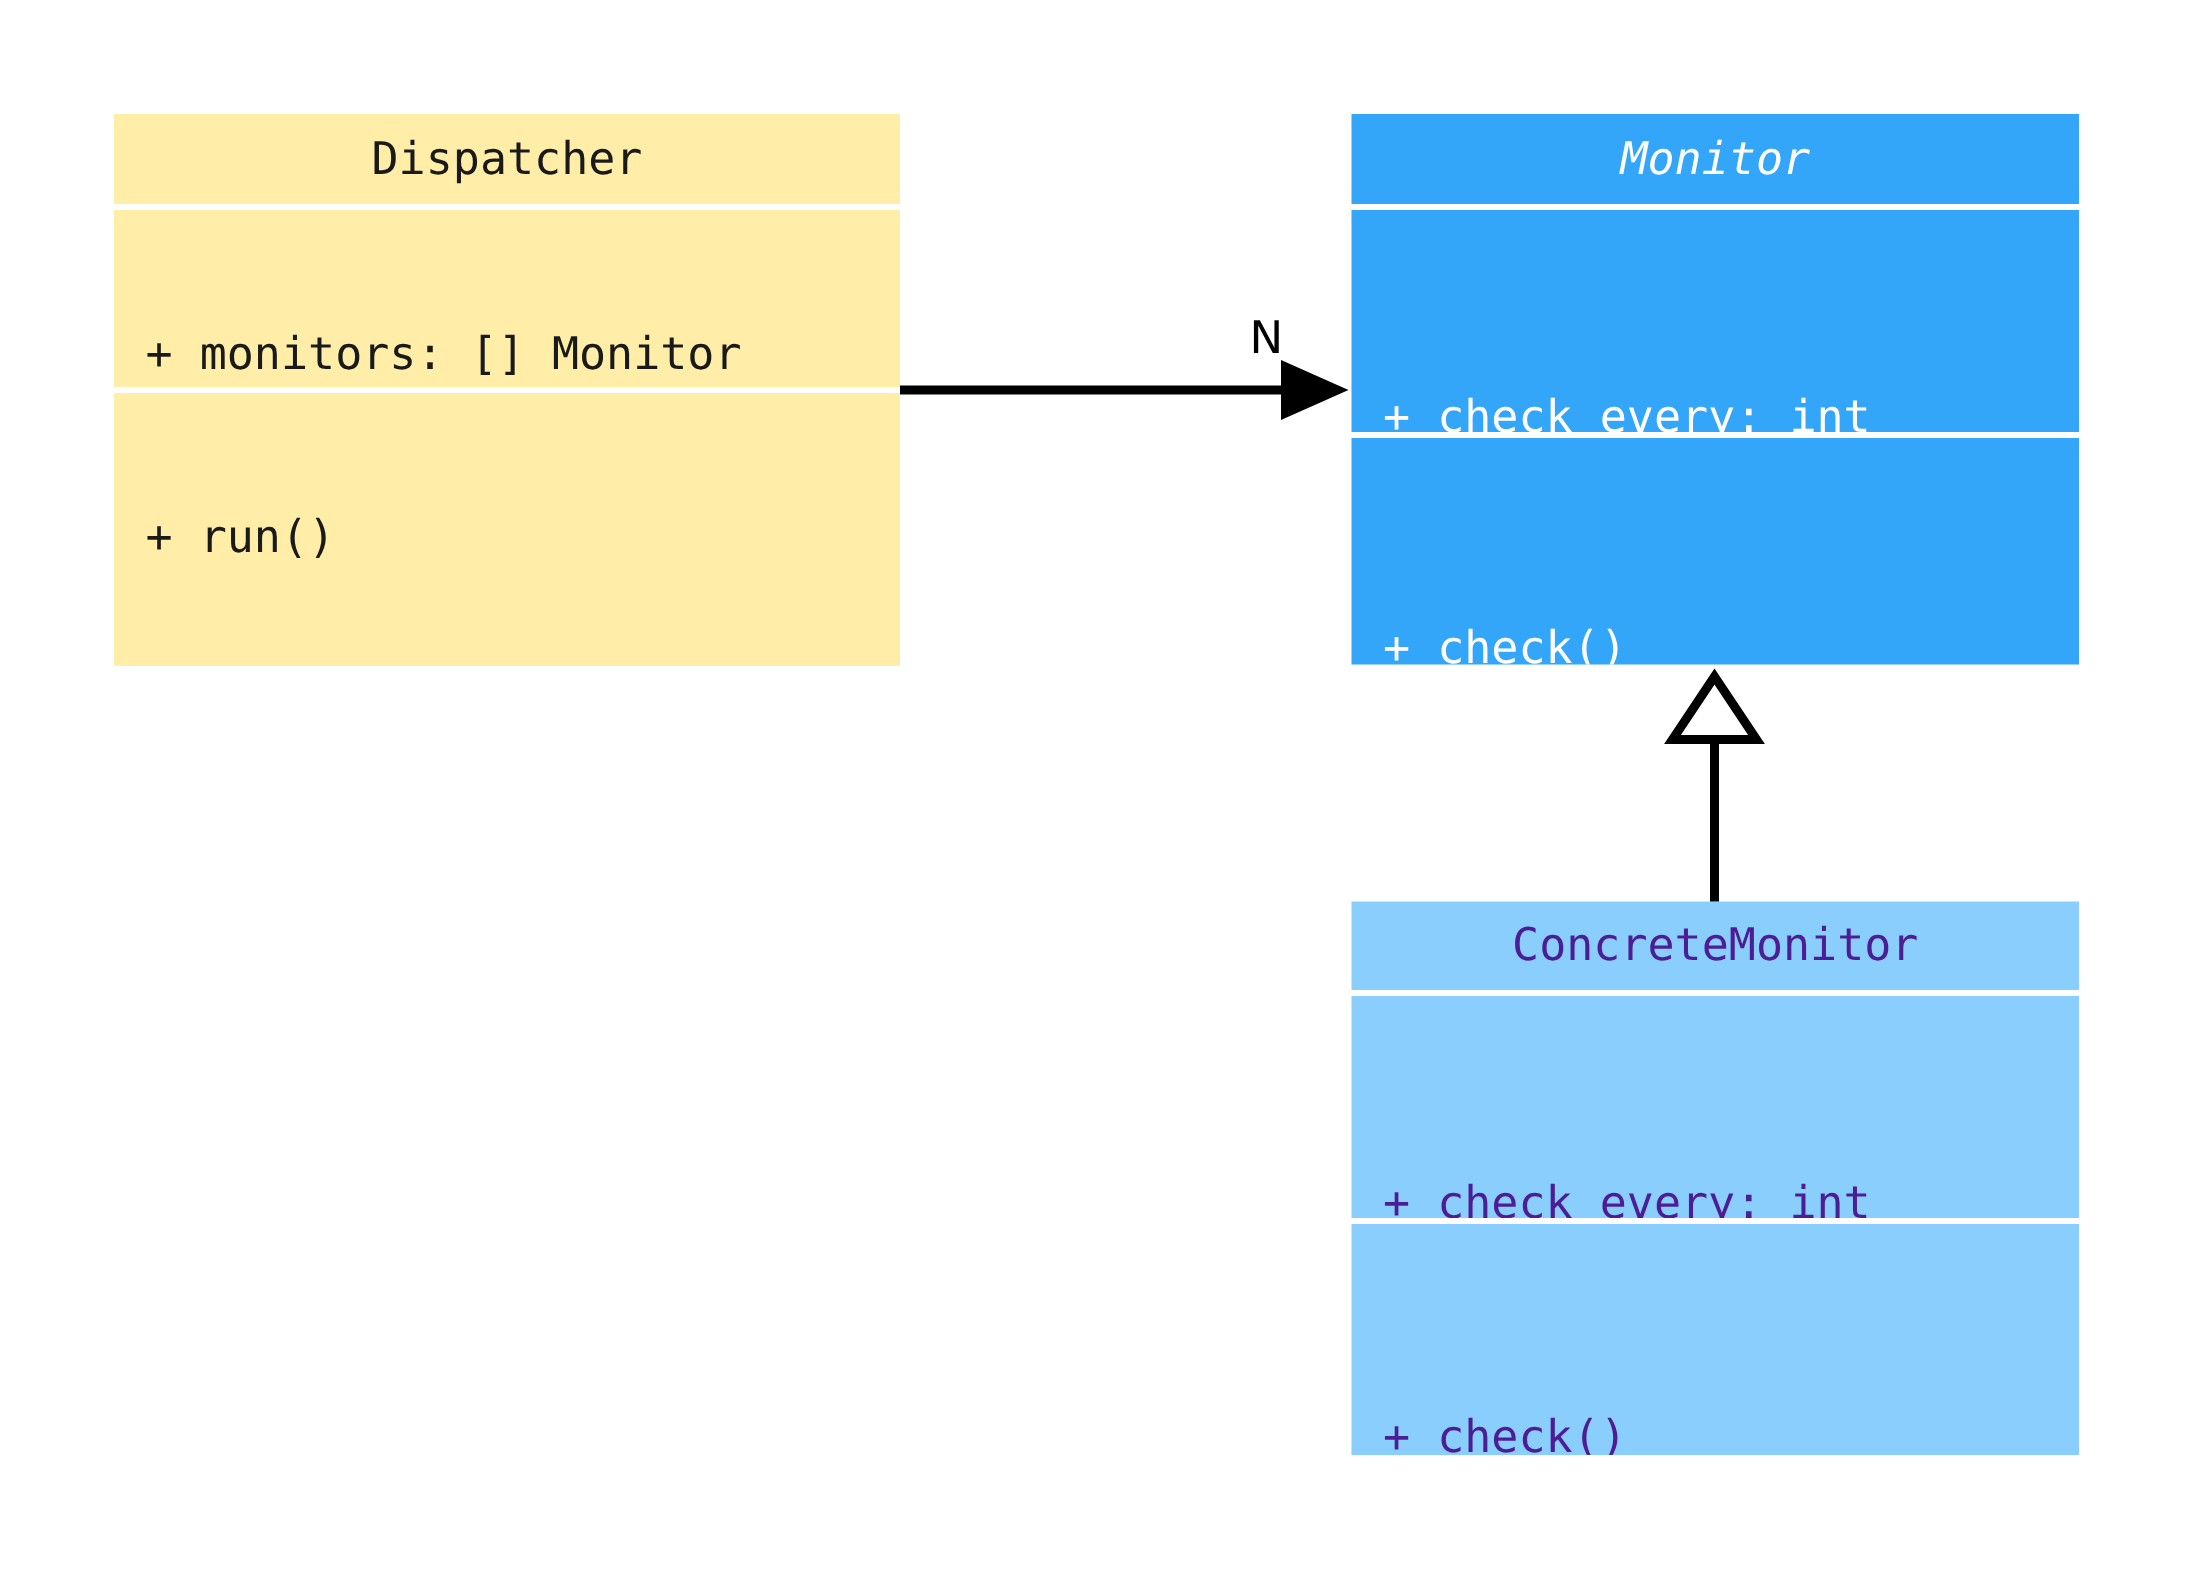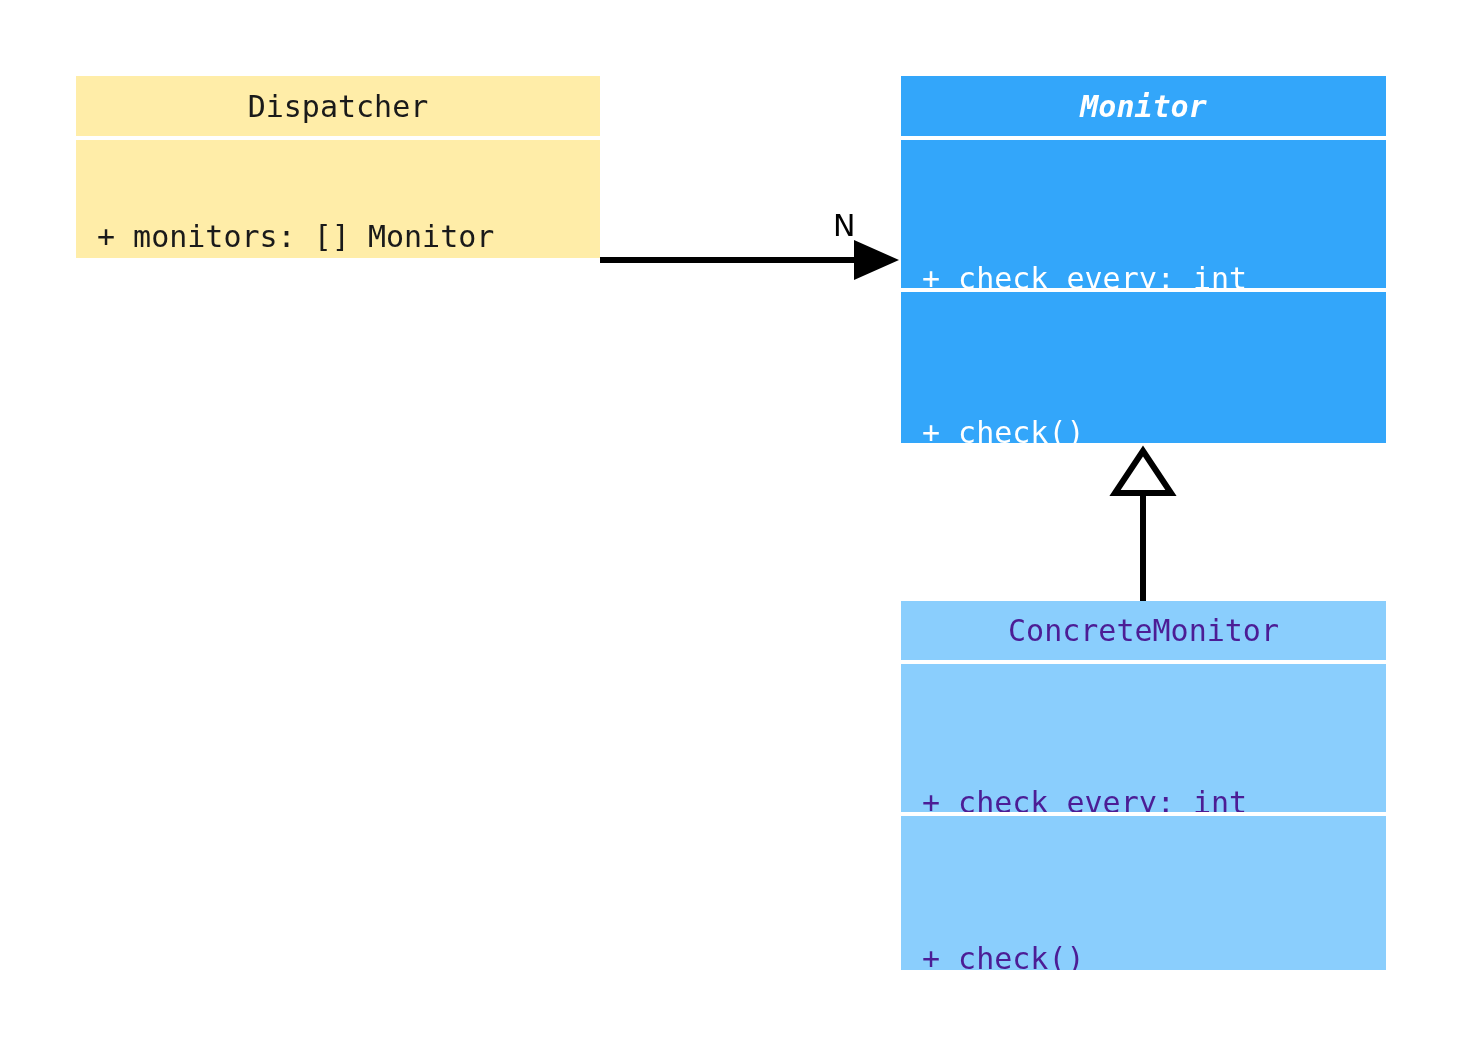--- a/index.html
+++ b/index.html
@@ -89,21 +89,20 @@
     height: 367px;
   }
   #class-monitor .uml-compartment {
     background: #33a6fa;
     color: #ffffff;
   }
   #class-monitor .uml-header {
     height: 60px;
     margin-bottom: 4px;
     font-style: italic;
-    font-weight: bold;
   }
   #class-monitor .cmp-attrs {
     height: 148px;
     margin-bottom: 4px;
   }
   #class-monitor .cmp-ops {
     height: 151px;
   }
   #class-monitor .uml-body {
     padding-top: 54px;
@@ -167,20 +166,25 @@
 </head>
 <body>
 
 <div id="diagram-canvas">
 
   <div class="uml-class" id="class-dispatcher">
     <div class="uml-compartment uml-header">Dispatcher</div>
     <div class="uml-compartment uml-body cmp-attrs">
       <div class="uml-member">+ monitors: [] Monitor</div>
     </div>
+    <div class="uml-compartment uml-body cmp-ops">
+      <div class="uml-member">+ run()</div>
+      
+      
+    </div>
   </div>
 
   <div class="uml-class" id="class-monitor">
     <div class="uml-compartment uml-header">Monitor</div>
     <div class="uml-compartment uml-body cmp-attrs">
       <div class="uml-member">+ check_every: int</div>
     </div>
     <div class="uml-compartment uml-body cmp-ops">
       <div class="uml-member">+ check()</div>
     </div>

